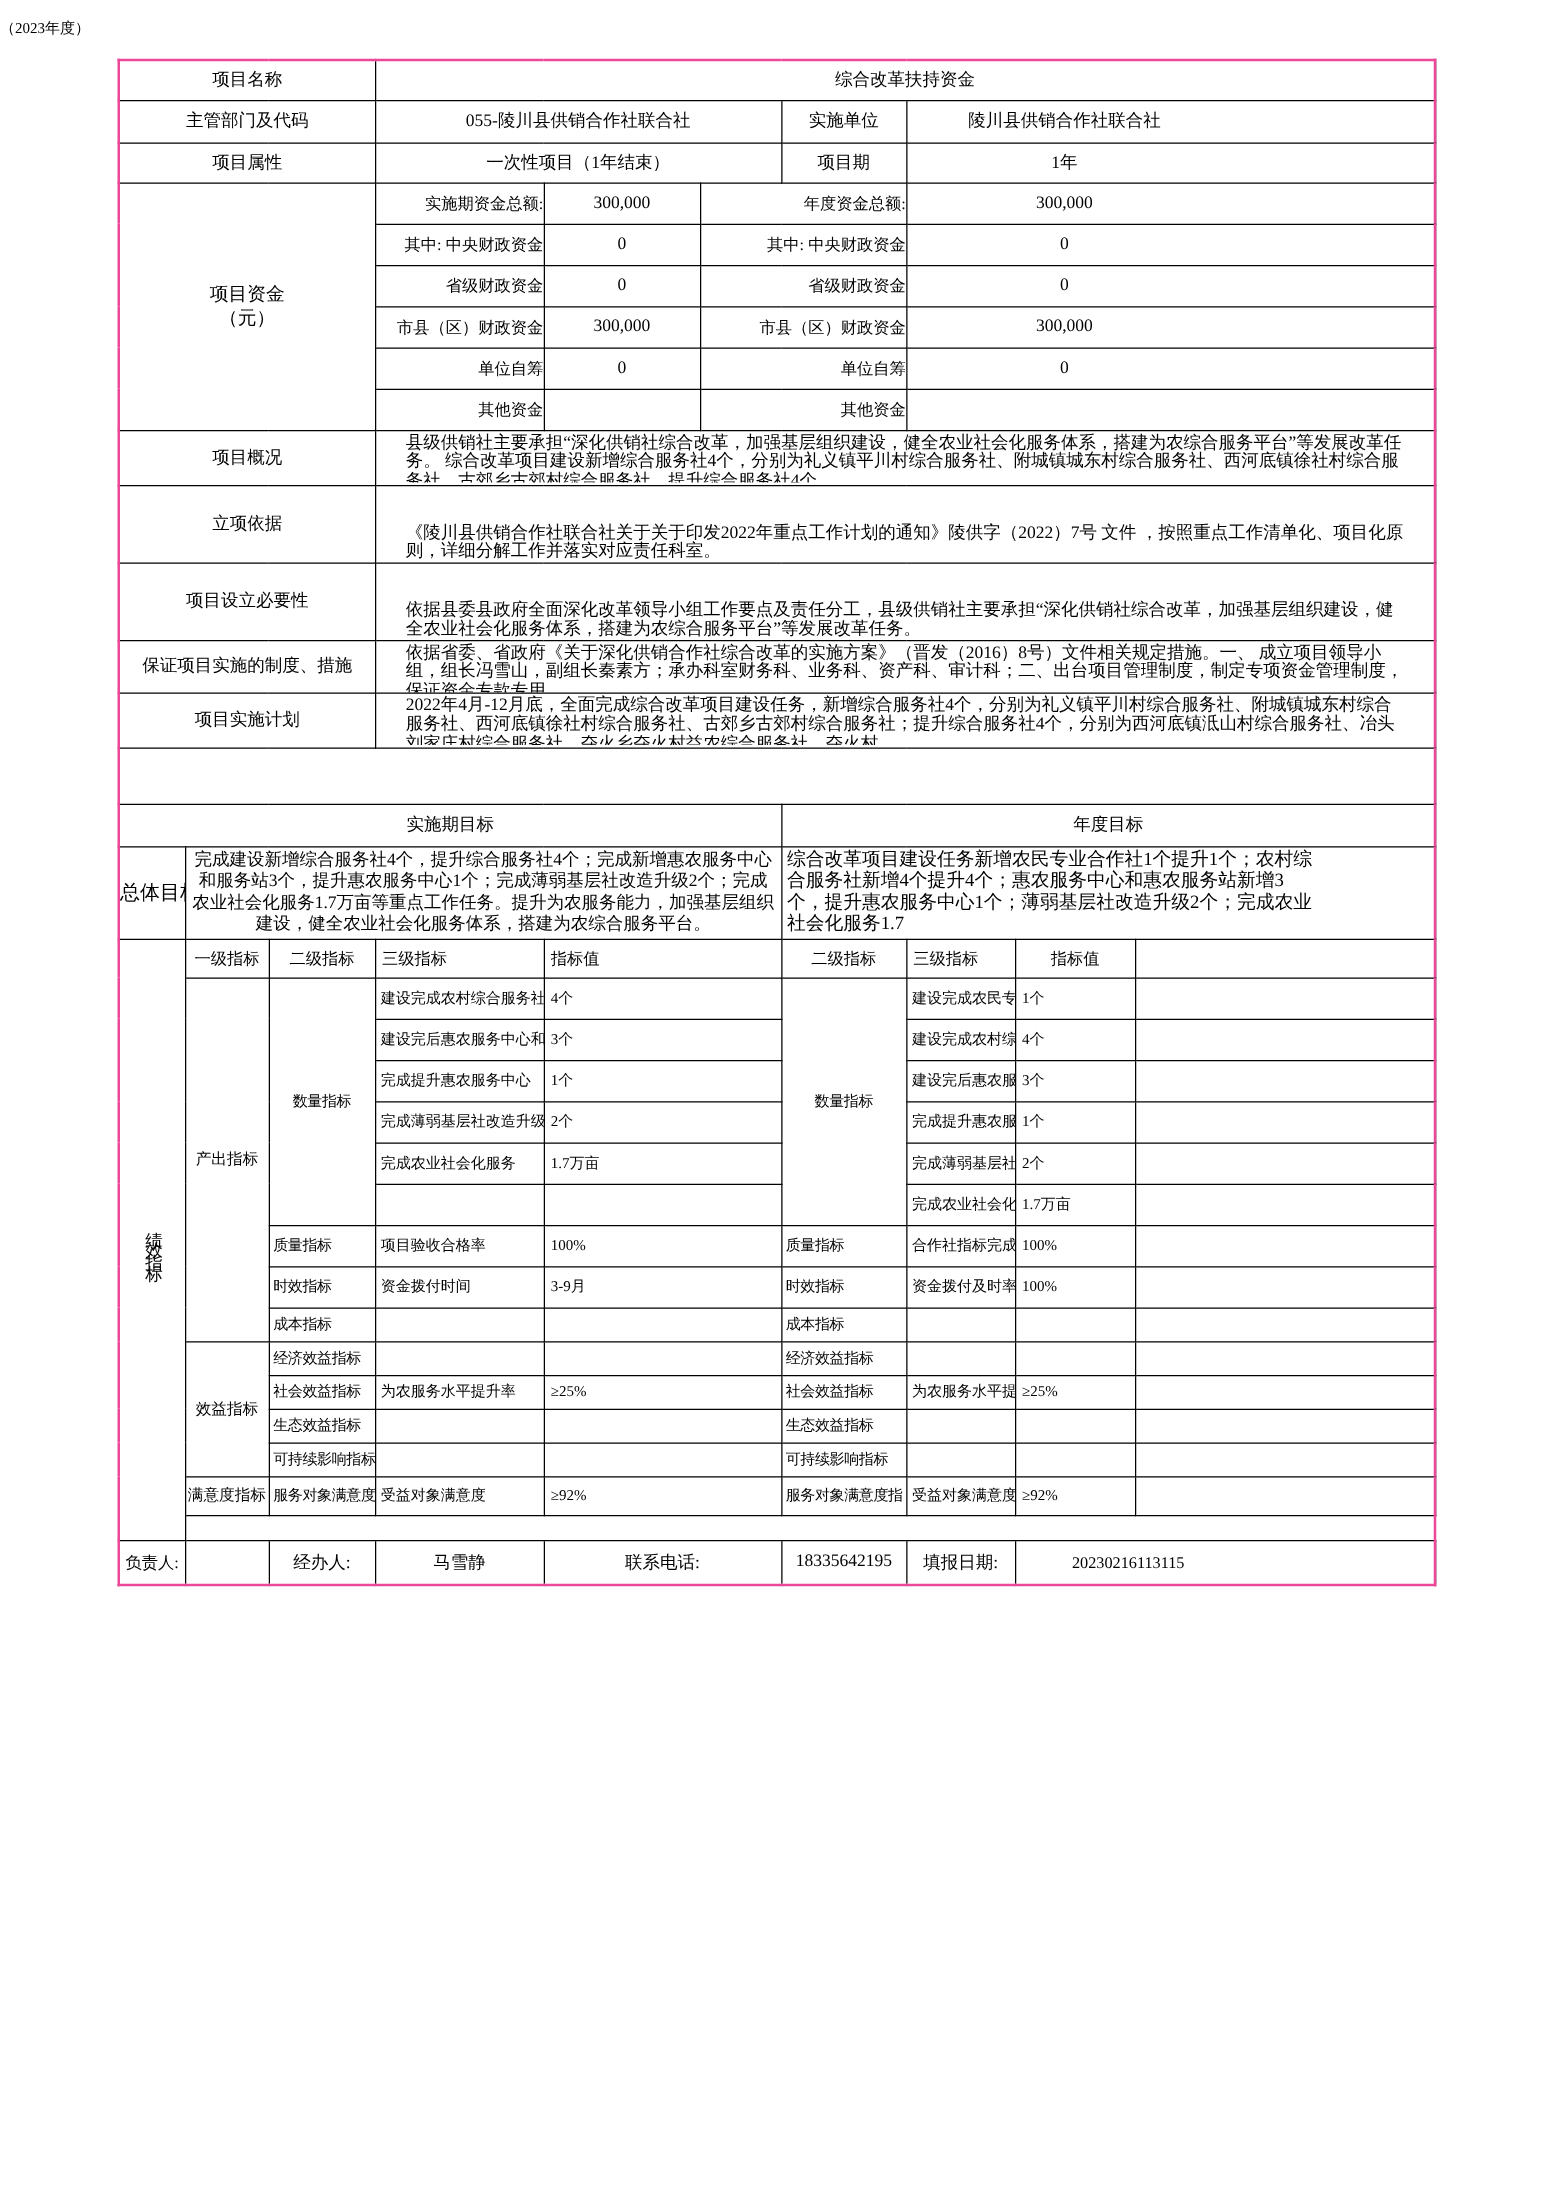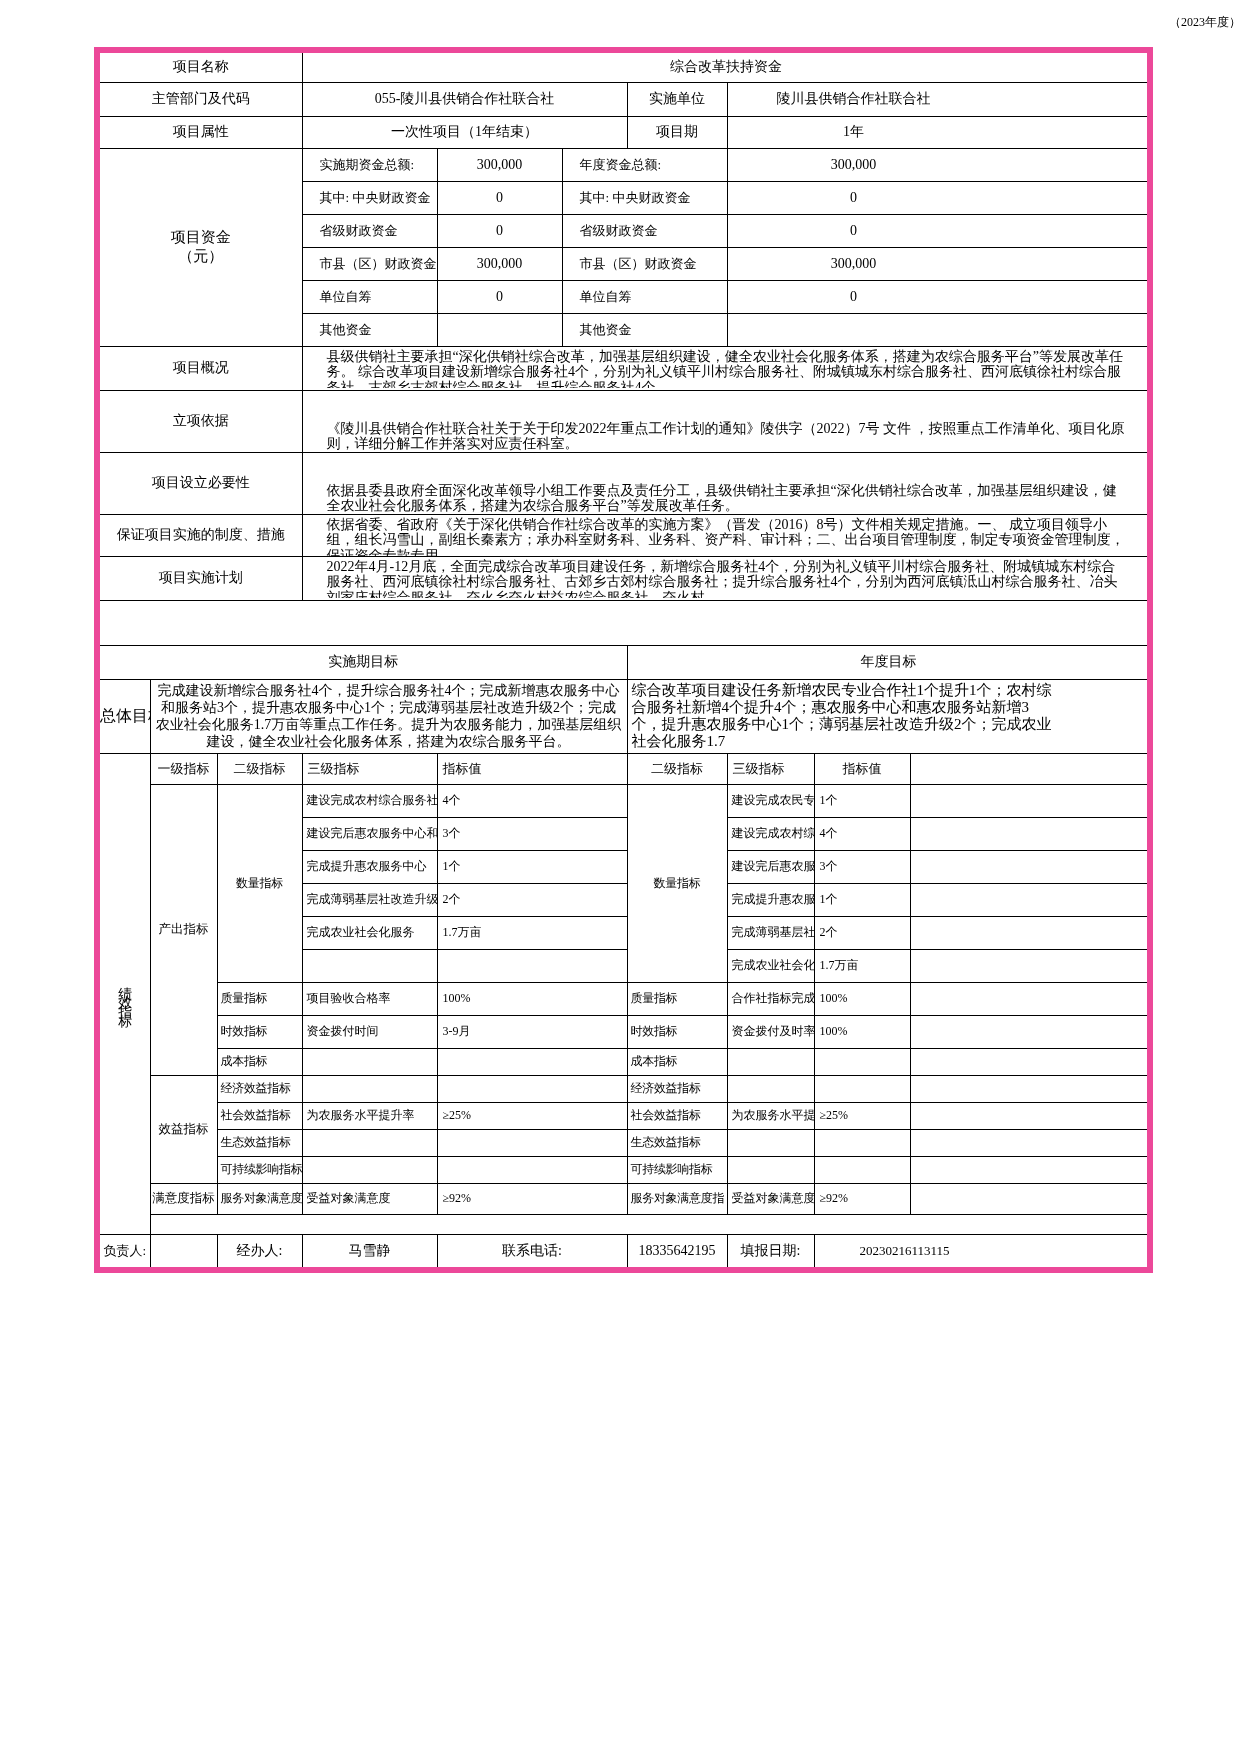--- a/index.html
+++ b/index.html
@@ -7,35 +7,35 @@
   body {
     width: 1241px; height: 1754px;
     font-family: "Liberation Serif", "DejaVu Serif", serif;
     color: #000;
   }
   .page { position: relative; width: 1241px; height: 1754px; background: #fff; overflow: hidden; }
   .title {
     padding-top: 88px; text-align: center;
     font-size: 23px; font-weight: bold; letter-spacing: 1px;
   }
-  .subtitle { text-align: right; font-size: 12px; margin-top: 14px; }
+  .subtitle { text-align: left; font-size: 12px; margin-top: 14px; }
 
   table.form {
     border-collapse: collapse; table-layout: fixed;
     width: 1053px; margin: 16px 0 0 94px;
-    border: 6px solid #ec4899;
+    border: 2px solid #ec4899;
   }
   td {
     border: 1px solid #000; font-size: 13px; text-align: center;
     vertical-align: middle; overflow: hidden; word-break: break-all;
   }
   .lbl { font-size: 14px; }
   .ctr { font-size: 14px; text-align: center; }
   .pr  { padding-right: 170px; }
-  .flbl { font-size: 13px; text-align: left; padding-left: 17px; }
+  .flbl { font-size: 13px; text-align: right; padding-left: 17px; }
   .prelines { white-space: pre-line; font-size: 15px; }
   .para { text-align: left; vertical-align: top; }
   .clip {
     overflow: hidden; text-align: left; font-size: 14px; line-height: 15.5px;
     padding: 2px 24px; word-break: break-all;
   }
   .h40 { height: 41px; } .h33 { height: 33px; margin-top: 28px; }
   .hdr { font-size: 14px; }
   .sidelbl { font-size: 16px; white-space: nowrap; }
   .goalcell { vertical-align: middle; }

